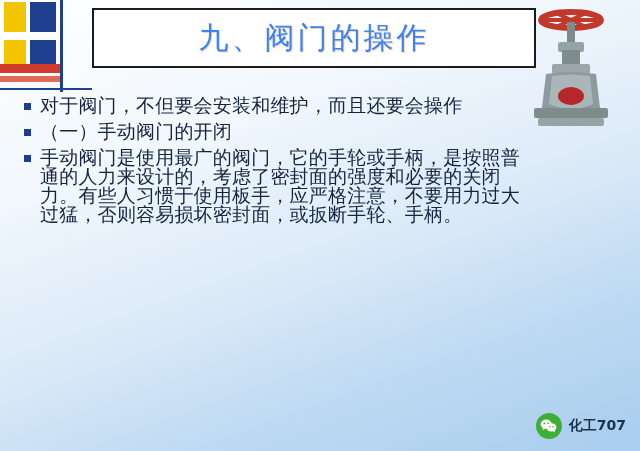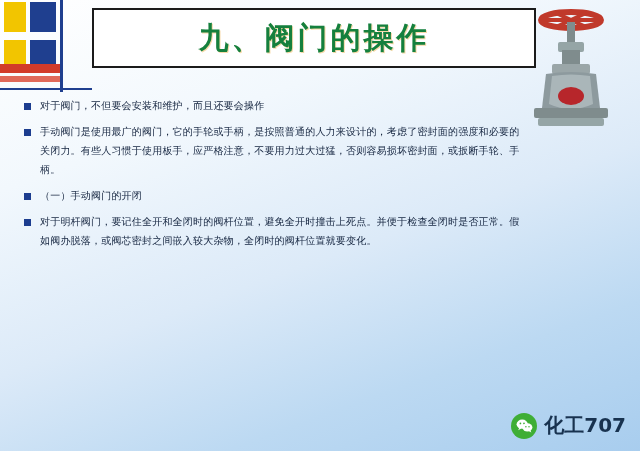--- a/index.html
+++ b/index.html
@@ -63,22 +63,22 @@
     height: 56px;
     border: 2px solid #1b1b1b;
     background: #ffffff;
     display: flex;
     align-items: center;
     justify-content: center;
   }
   .title-text {
     font-family: "DejaVu Sans", "Liberation Sans", sans-serif;
     font-size: 30px;
-    font-weight: bold;
-    color: #15803d;
+    font-weight: normal;
+    color: #3b82f6;
     letter-spacing: 3px;
     text-shadow: 1px 1px 0 #f7d9a8;
   }
 
   
   .valve {
     position: absolute;
     right: 14px;
     top: 4px;
     width: 110px;
@@ -102,21 +102,21 @@
     flex: 0 0 auto;
     width: 7px;
     height: 7px;
     background: #1c3d8f;
     margin-top: 7px;
     margin-right: 9px;
   }
   .para {
     flex: 1 1 auto;
     font-family: "DejaVu Sans", "Liberation Sans", sans-serif;
-    font-size: 10px;
+    font-size: 19px;
     line-height: 19px;
     color: #14243f;
     letter-spacing: 0.2px;
   }
 
   
   .footer-logo {
     position: absolute;
     right: 14px;
     bottom: 12px;
@@ -129,21 +129,21 @@
     border-radius: 50%;
     background: #3fae36;
     display: flex;
     align-items: center;
     justify-content: center;
     margin-right: 7px;
   }
   .wechat-badge svg { display: block; }
   .footer-text {
     font-family: "DejaVu Sans", "Liberation Sans", sans-serif;
-    font-size: 20px;
+    font-size: 14px;
     color: #18324f;
     font-weight: bold;
   }
 </style>
 </head>
 <body>
 
 <div class="slide">
 
   <div class="deco">
@@ -179,29 +179,25 @@
     </svg>
   </div>
 
   <div class="content">
     <div class="bullet-row">
       <div class="bullet"></div>
       <div class="para">对于阀门，不但要会安装和维护，而且还要会操作</div>
     </div>
     <div class="bullet-row">
       <div class="bullet"></div>
-      <div class="para">手动阀门是使用最广的阀门，它的手轮或手柄，是按照普通的人力来设计的，考虑了密封面的强度和必要的关闭力。有些人习惯于使用板手，应严格注意，不要用力过大过猛，否则容易损坏密封面，或扳断手轮、手柄。</div>
+      <div class="para">（一）手动阀门的开闭</div>
     </div>
     <div class="bullet-row">
       <div class="bullet"></div>
-      <div class="para">（一）手动阀门的开闭</div>
-    </div>
-    <div class="bullet-row">
-      <div class="bullet"></div>
-      <div class="para">对于明杆阀门，要记住全开和全闭时的阀杆位置，避免全开时撞击上死点。并便于检查全闭时是否正常。假如阀办脱落，或阀芯密封之间嵌入较大杂物，全闭时的阀杆位置就要变化。</div>
+      <div class="para">手动阀门是使用最广的阀门，它的手轮或手柄，是按照普通的人力来设计的，考虑了密封面的强度和必要的关闭力。有些人习惯于使用板手，应严格注意，不要用力过大过猛，否则容易损坏密封面，或扳断手轮、手柄。</div>
     </div>
   </div>
 
   <div class="footer-logo">
     <div class="wechat-badge">
       <svg width="17" height="14" viewBox="0 0 17 14" xmlns="http://www.w3.org/2000/svg">
         <ellipse cx="6.2" cy="5.2" rx="5.6" ry="4.6" fill="#ffffff"></ellipse>
         <polygon points="3.4,8.6 2.2,11.2 5.4,9.6" fill="#ffffff"></polygon>
         <circle cx="4.4" cy="4.4" r="0.85" fill="#3fae36"></circle>
         <circle cx="8.0" cy="4.4" r="0.85" fill="#3fae36"></circle>

